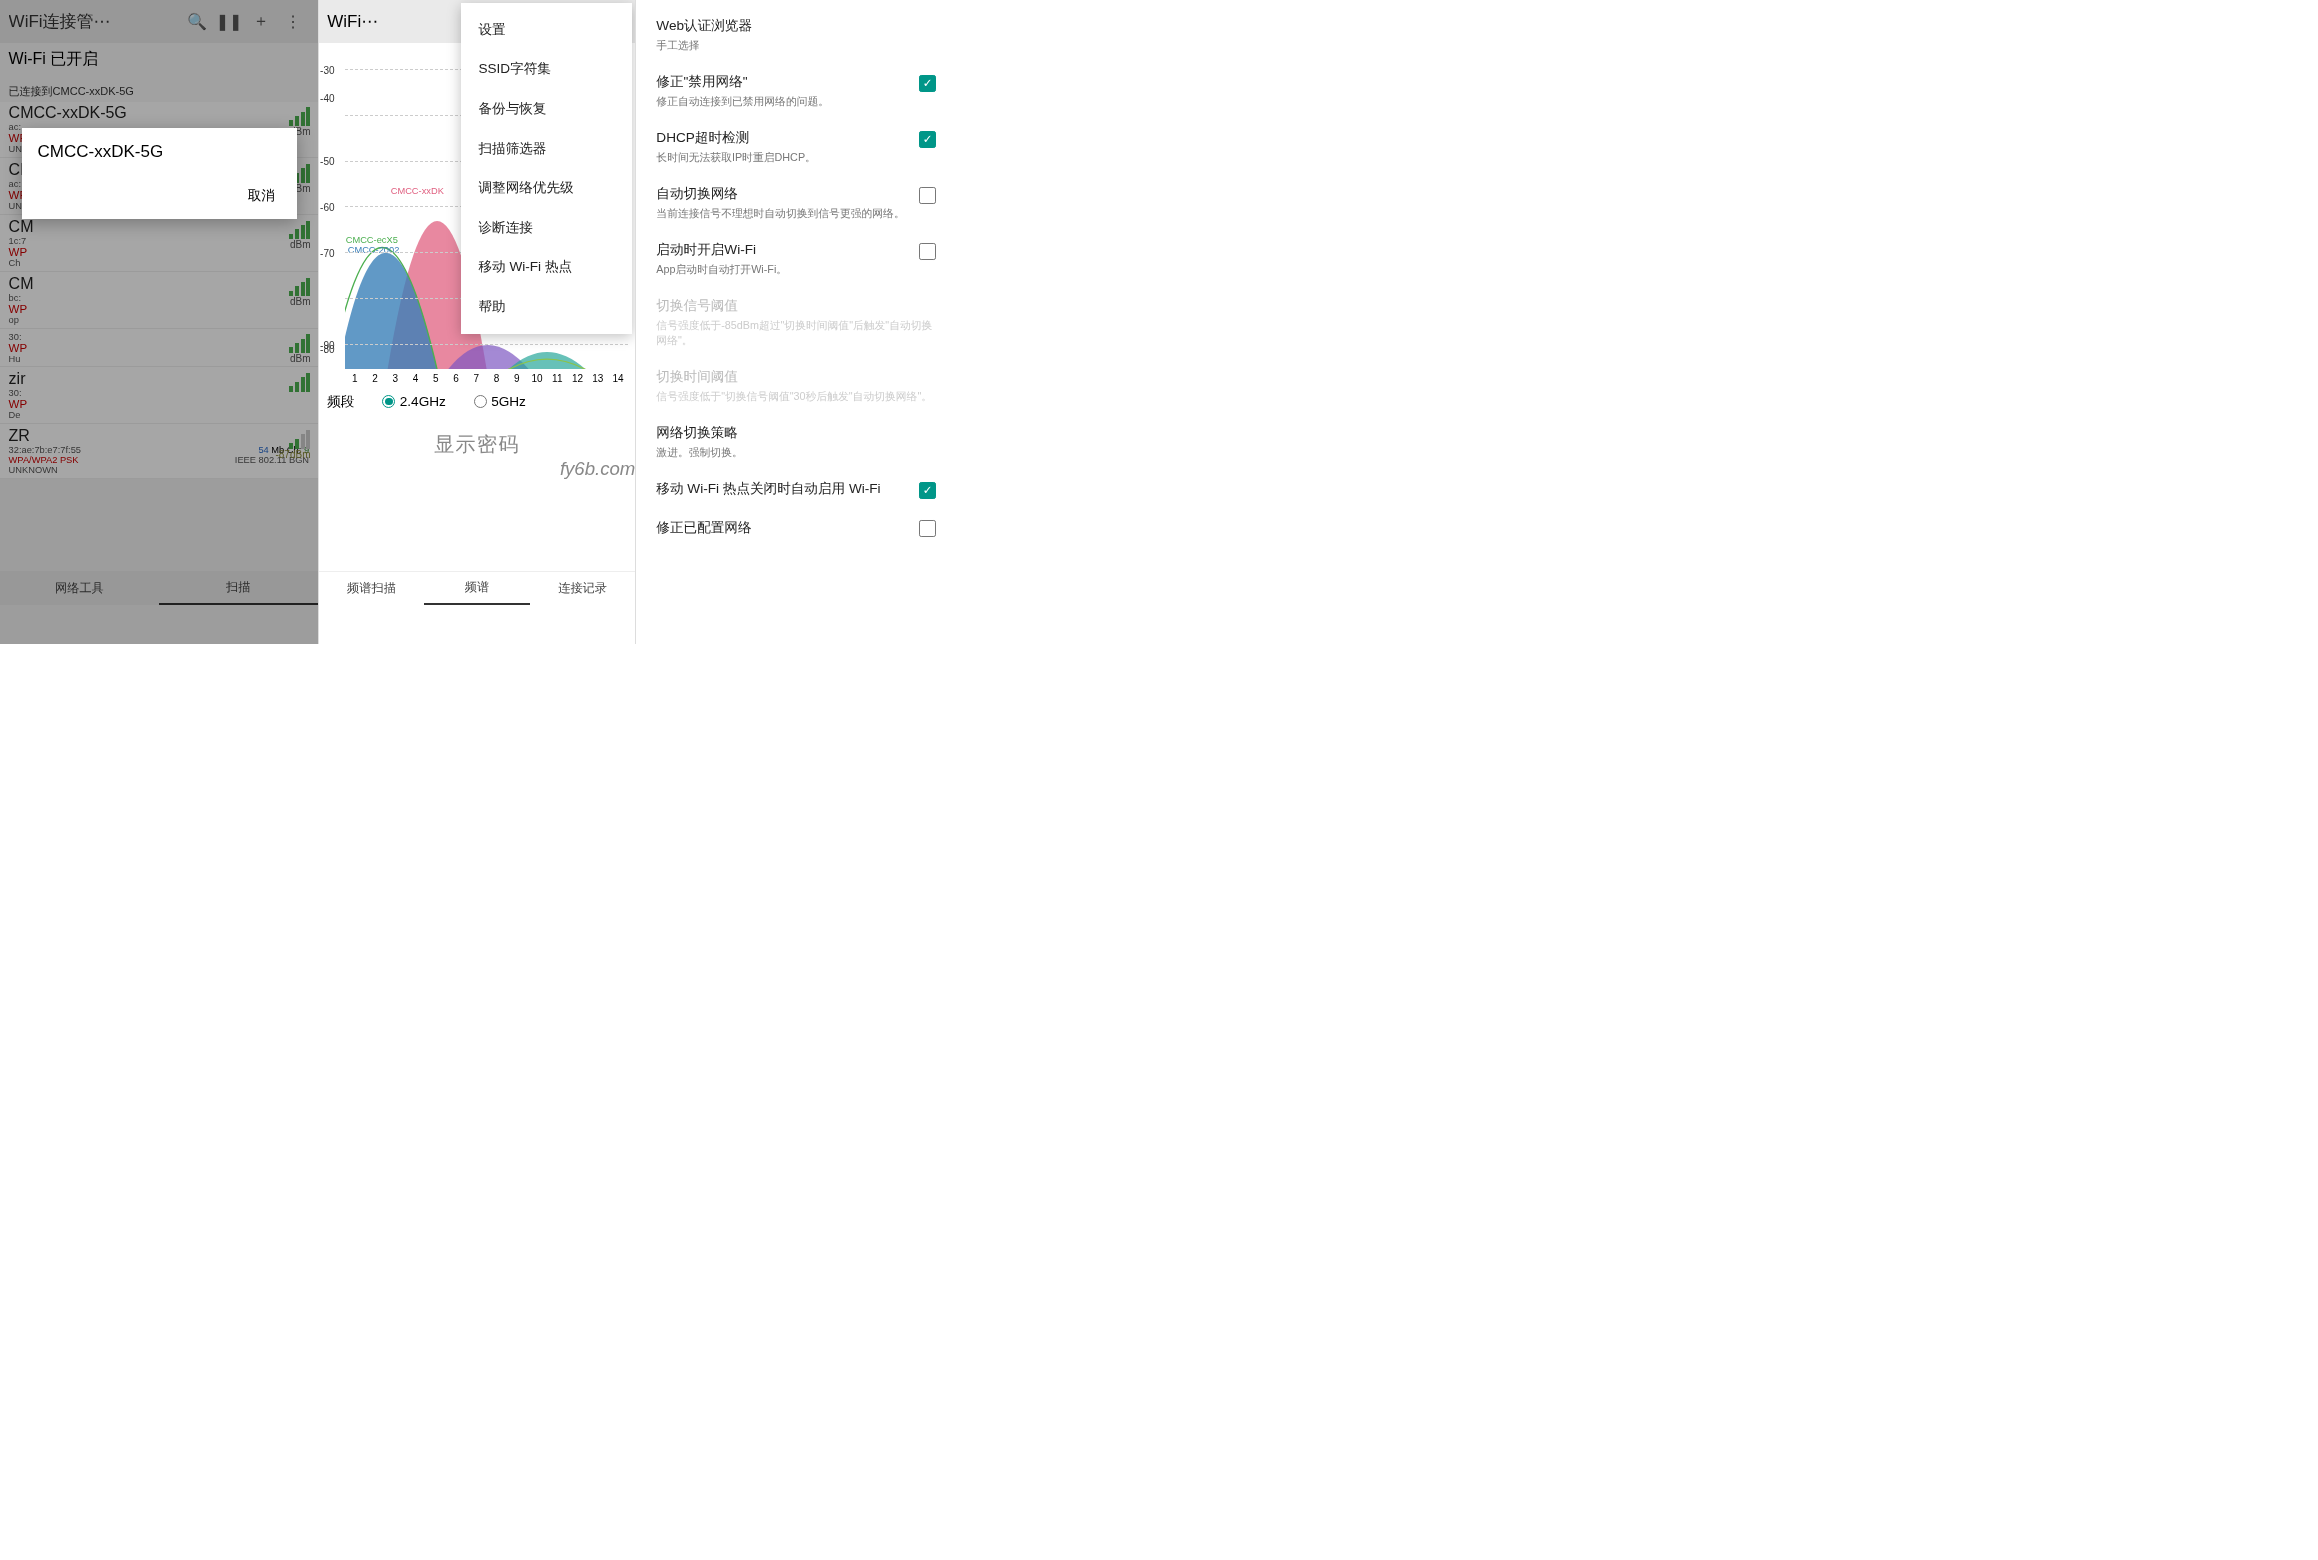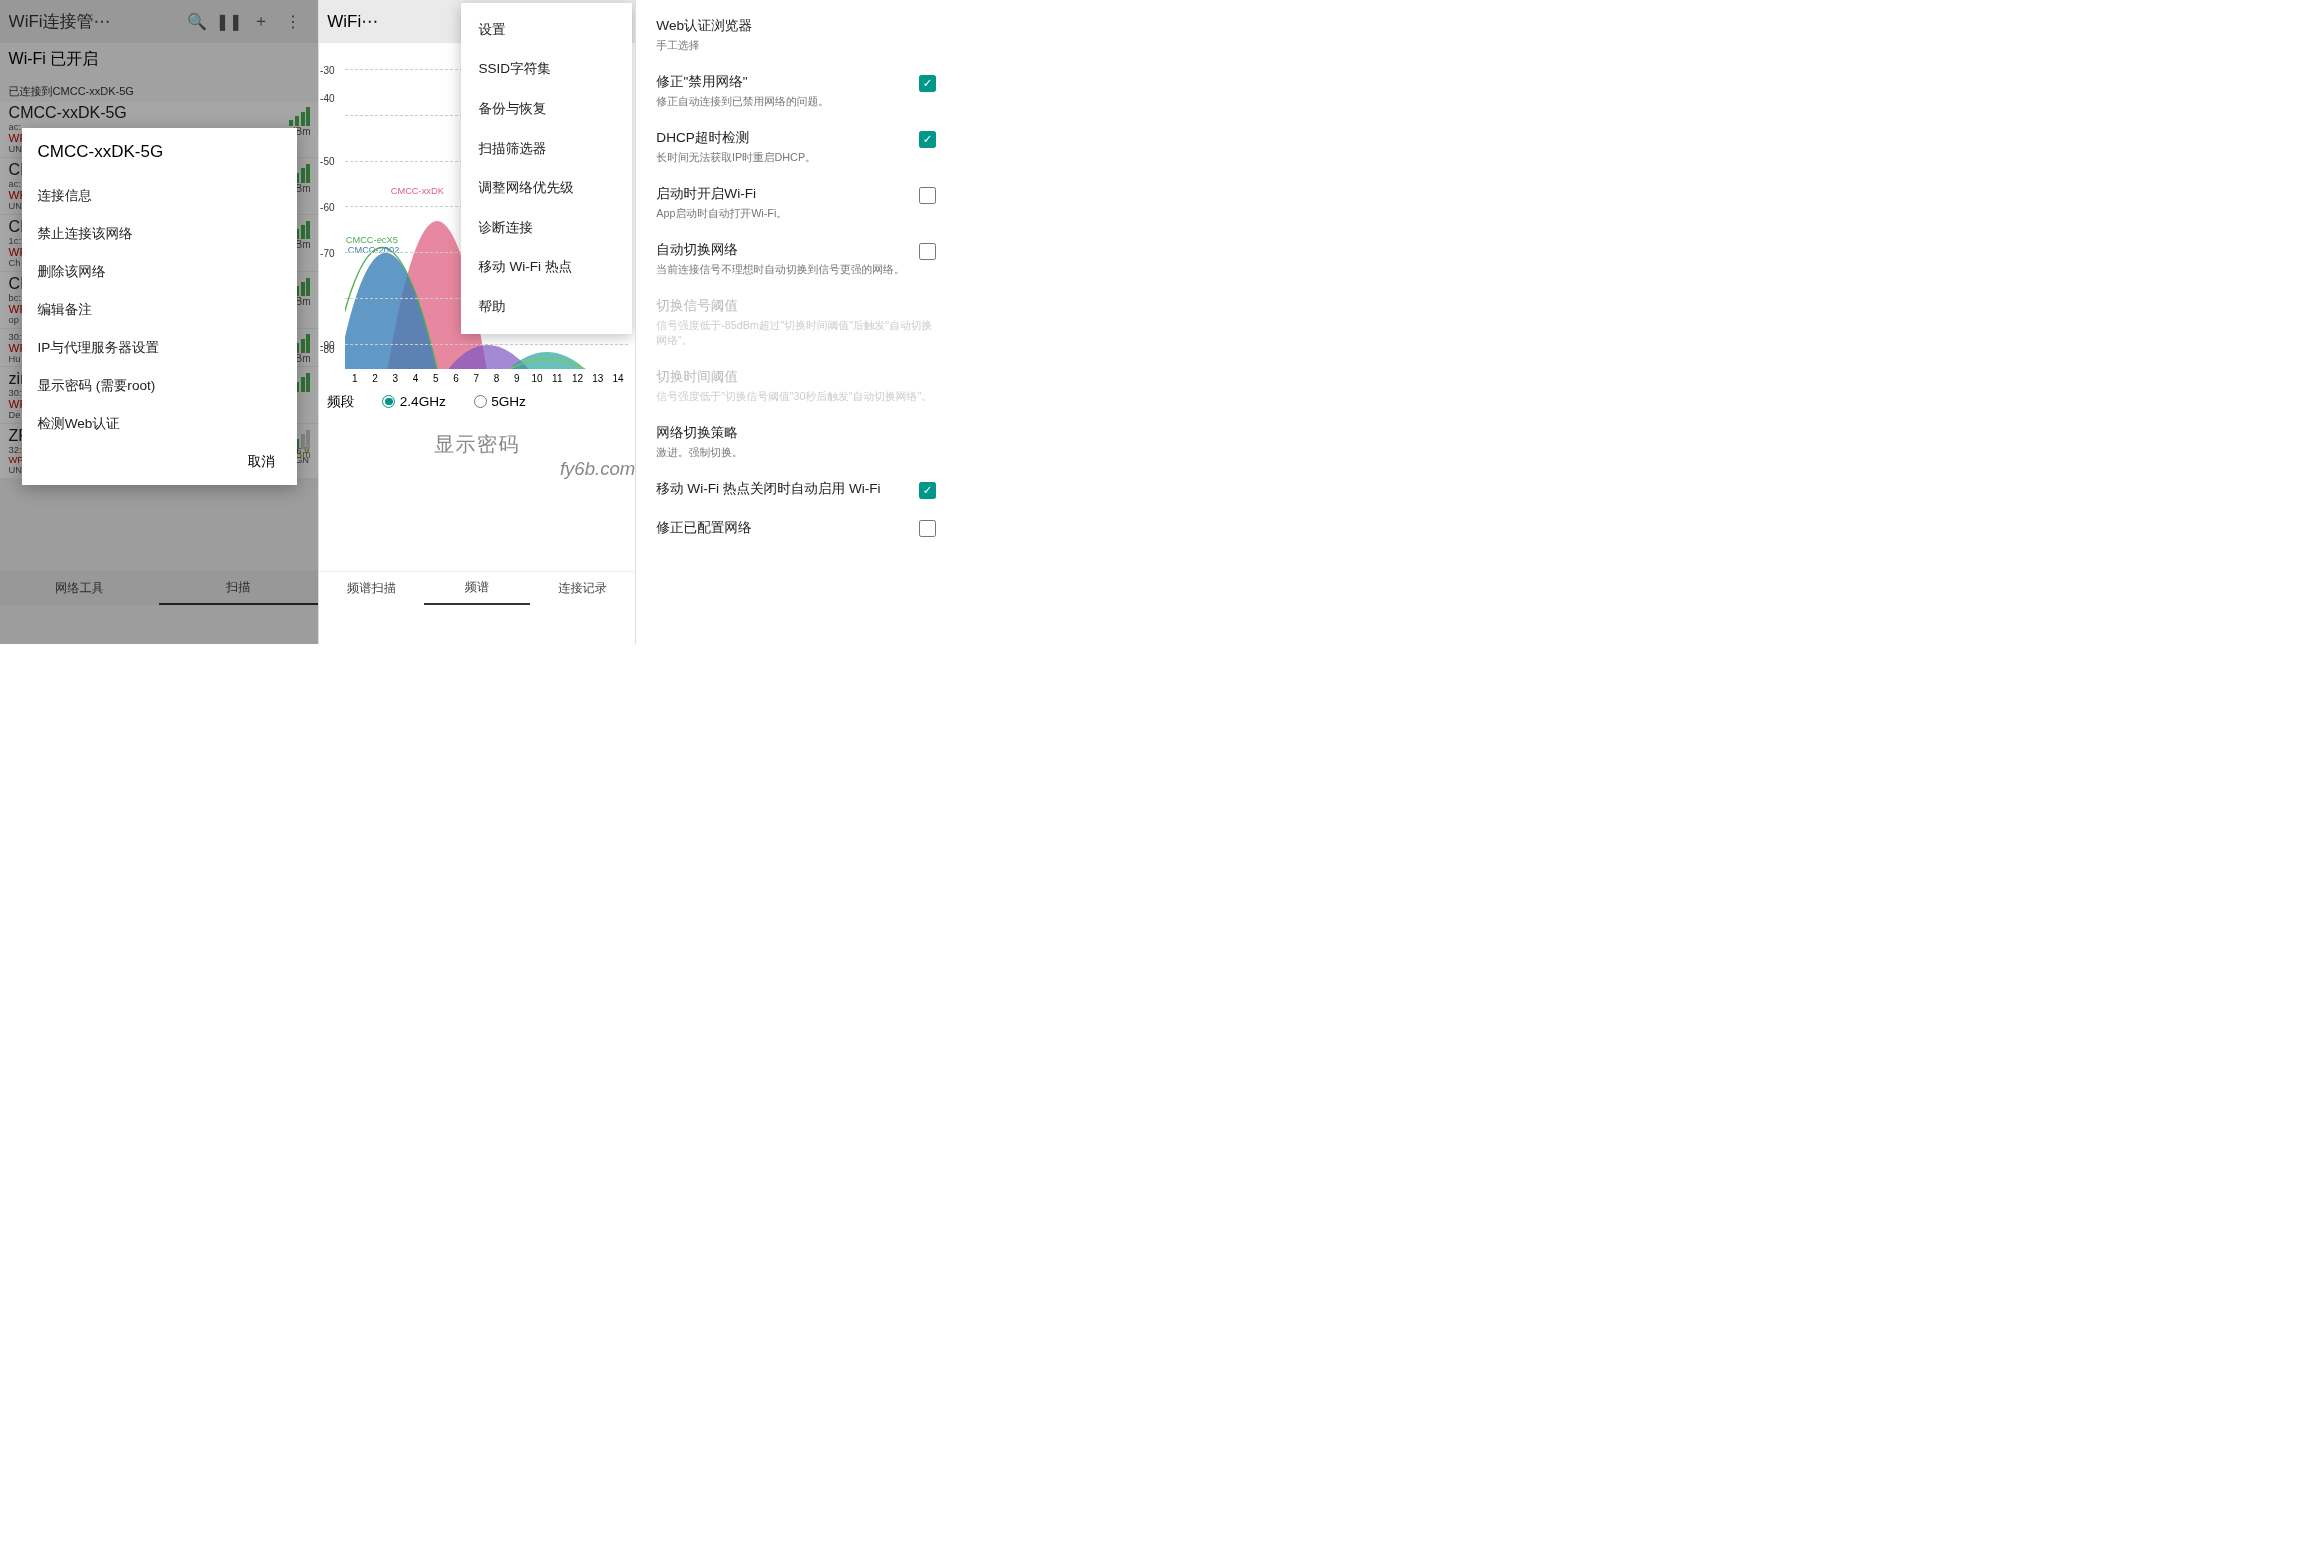--- a/index.html
+++ b/index.html
@@ -199,29 +199,20 @@
   </div>
 
   <div class="p1-tabs">
     <div class="p1-tab">网络工具</div>
     <div class="p1-tab active">扫描</div>
   </div>
 
   <div class="p1-shade"></div>
   <div class="dialog">
     <div class="dialog-title">CMCC-xxDK-5G</div>
-    <div id="dlg-items">
-        <div class="dialog-item">连接信息</div>
-        <div class="dialog-item">禁止连接该网络</div>
-        <div class="dialog-item">删除该网络</div>
-        <div class="dialog-item">编辑备注</div>
-        <div class="dialog-item">IP与代理服务器设置</div>
-        <div class="dialog-item">显示密码 (需要root)</div>
-        <div class="dialog-item">检测Web认证</div>
-      </div>
     <div class="dialog-cancel">取消</div>
   </div>
 </div>
 
 <div class="panel panel2">
   <div class="p2-toolbar">
     <div class="p2-title">WiFi⋯</div>
     <div class="p1-icon">☰</div>
   </div>
   <div class="p2-chart-area">
@@ -321,32 +312,32 @@
       </div>
       <div class="setting">
         <div class="setting-text">
           <div class="setting-title">DHCP超时检测</div>
           <div class="setting-sub">长时间无法获取IP时重启DHCP。</div>
         </div>
         <div class="chk on">✓</div>
       </div>
       <div class="setting">
         <div class="setting-text">
+          <div class="setting-title">自动切换网络</div>
+          <div class="setting-sub">当前连接信号不理想时自动切换到信号更强的网络。</div>
+        </div>
+        <div class="chk"></div>
+      </div>
+      <div class="setting">
+        <div class="setting-text">
           <div class="setting-title">启动时开启Wi-Fi</div>
           <div class="setting-sub">App启动时自动打开Wi-Fi。</div>
         </div>
         <div class="chk"></div>
       </div>
-      <div class="setting">
-        <div class="setting-text">
-          <div class="setting-title">自动切换网络</div>
-          <div class="setting-sub">当前连接信号不理想时自动切换到信号更强的网络。</div>
-        </div>
-        <div class="chk"></div>
-      </div>
       <div class="setting disabled">
         <div class="setting-text">
           <div class="setting-title">切换信号阈值</div>
           <div class="setting-sub">信号强度低于-85dBm超过"切换时间阈值"后触发"自动切换网络"。</div>
         </div>
       </div>
       <div class="setting disabled">
         <div class="setting-text">
           <div class="setting-title">切换时间阈值</div>
           <div class="setting-sub">信号强度低于"切换信号阈值"30秒后触发"自动切换网络"。</div>

